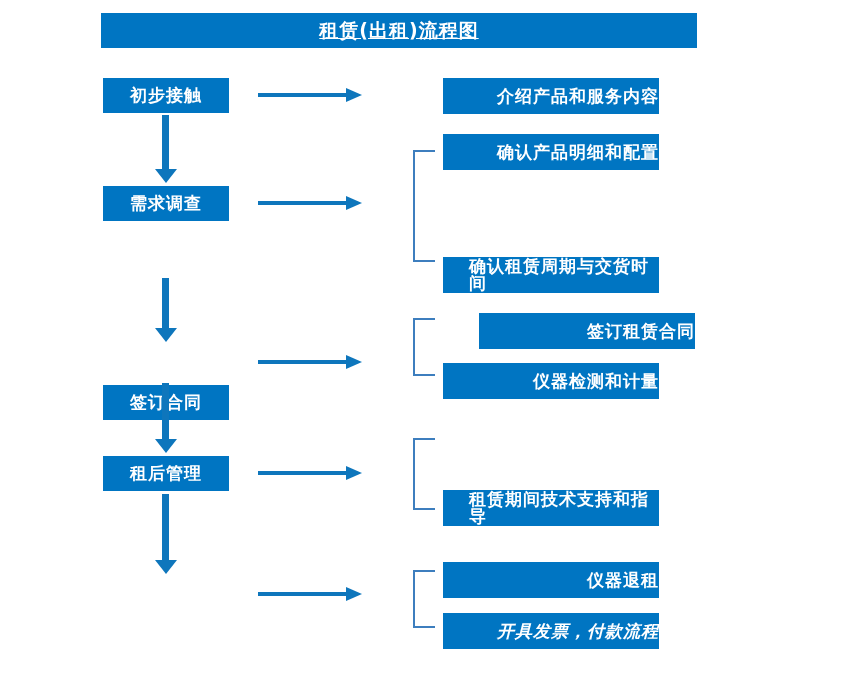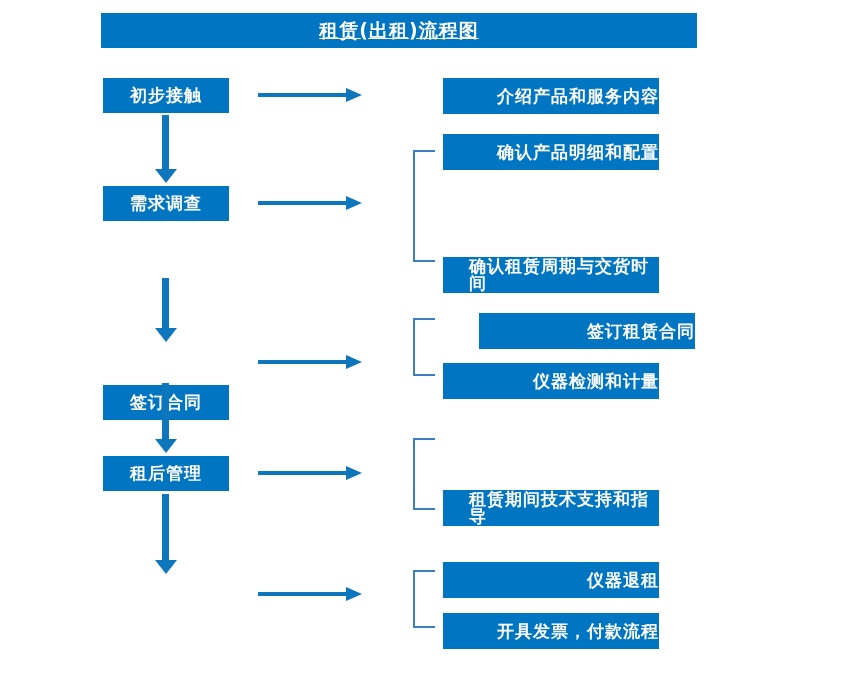--- a/index.html
+++ b/index.html
@@ -224,17 +224,17 @@
 
 
   <div class="node-box detail-box" style="top:562px;">
     <span>仪器退租</span>
   </div>
 
   <div class="node-box detail-box" style="top:490px;">
     <span>租赁期间技术支持和指导</span>
   </div>
 
-  <div class="node-box detail-box" style="top:613px;">
+  <div class="node-box detail-box" style="top:613px;font-style:italic;">
     <span>开具发票，付款流程</span>
   </div>
 
 </div>
 
 </body></html>

